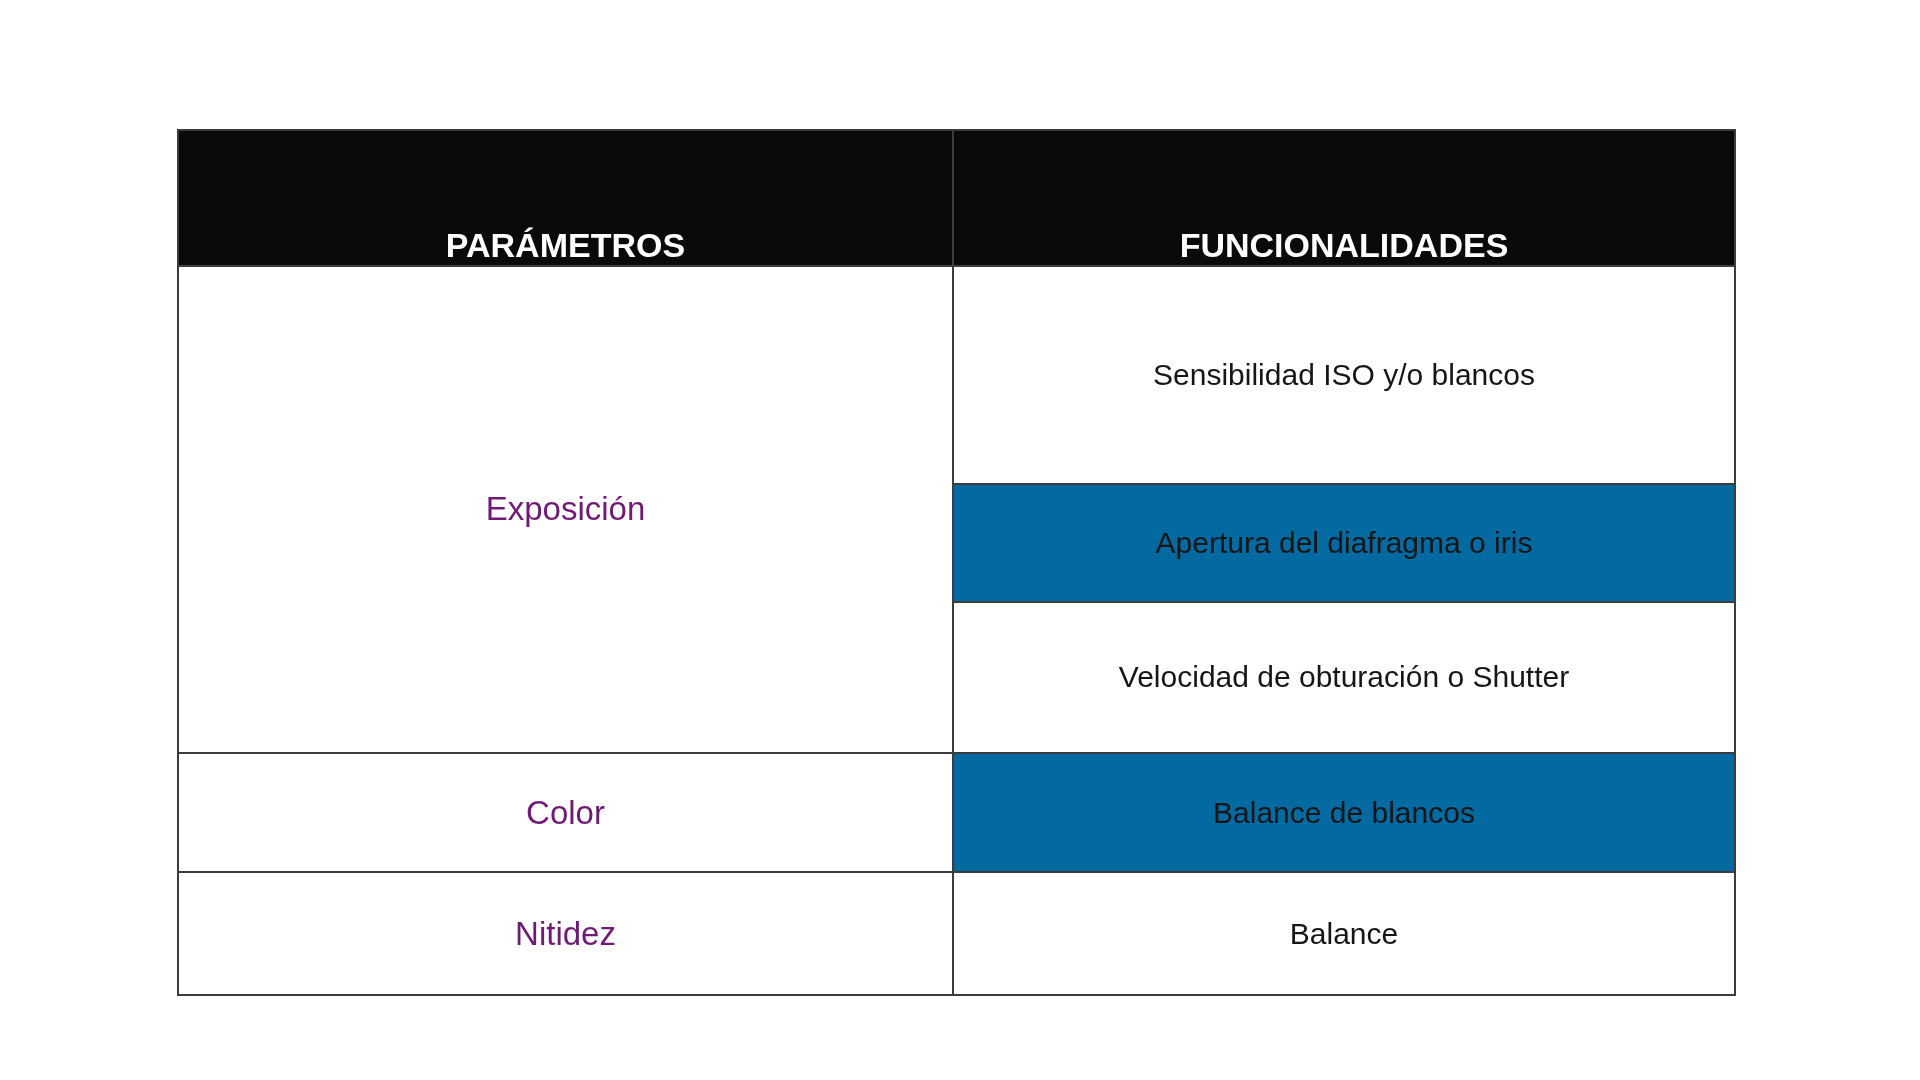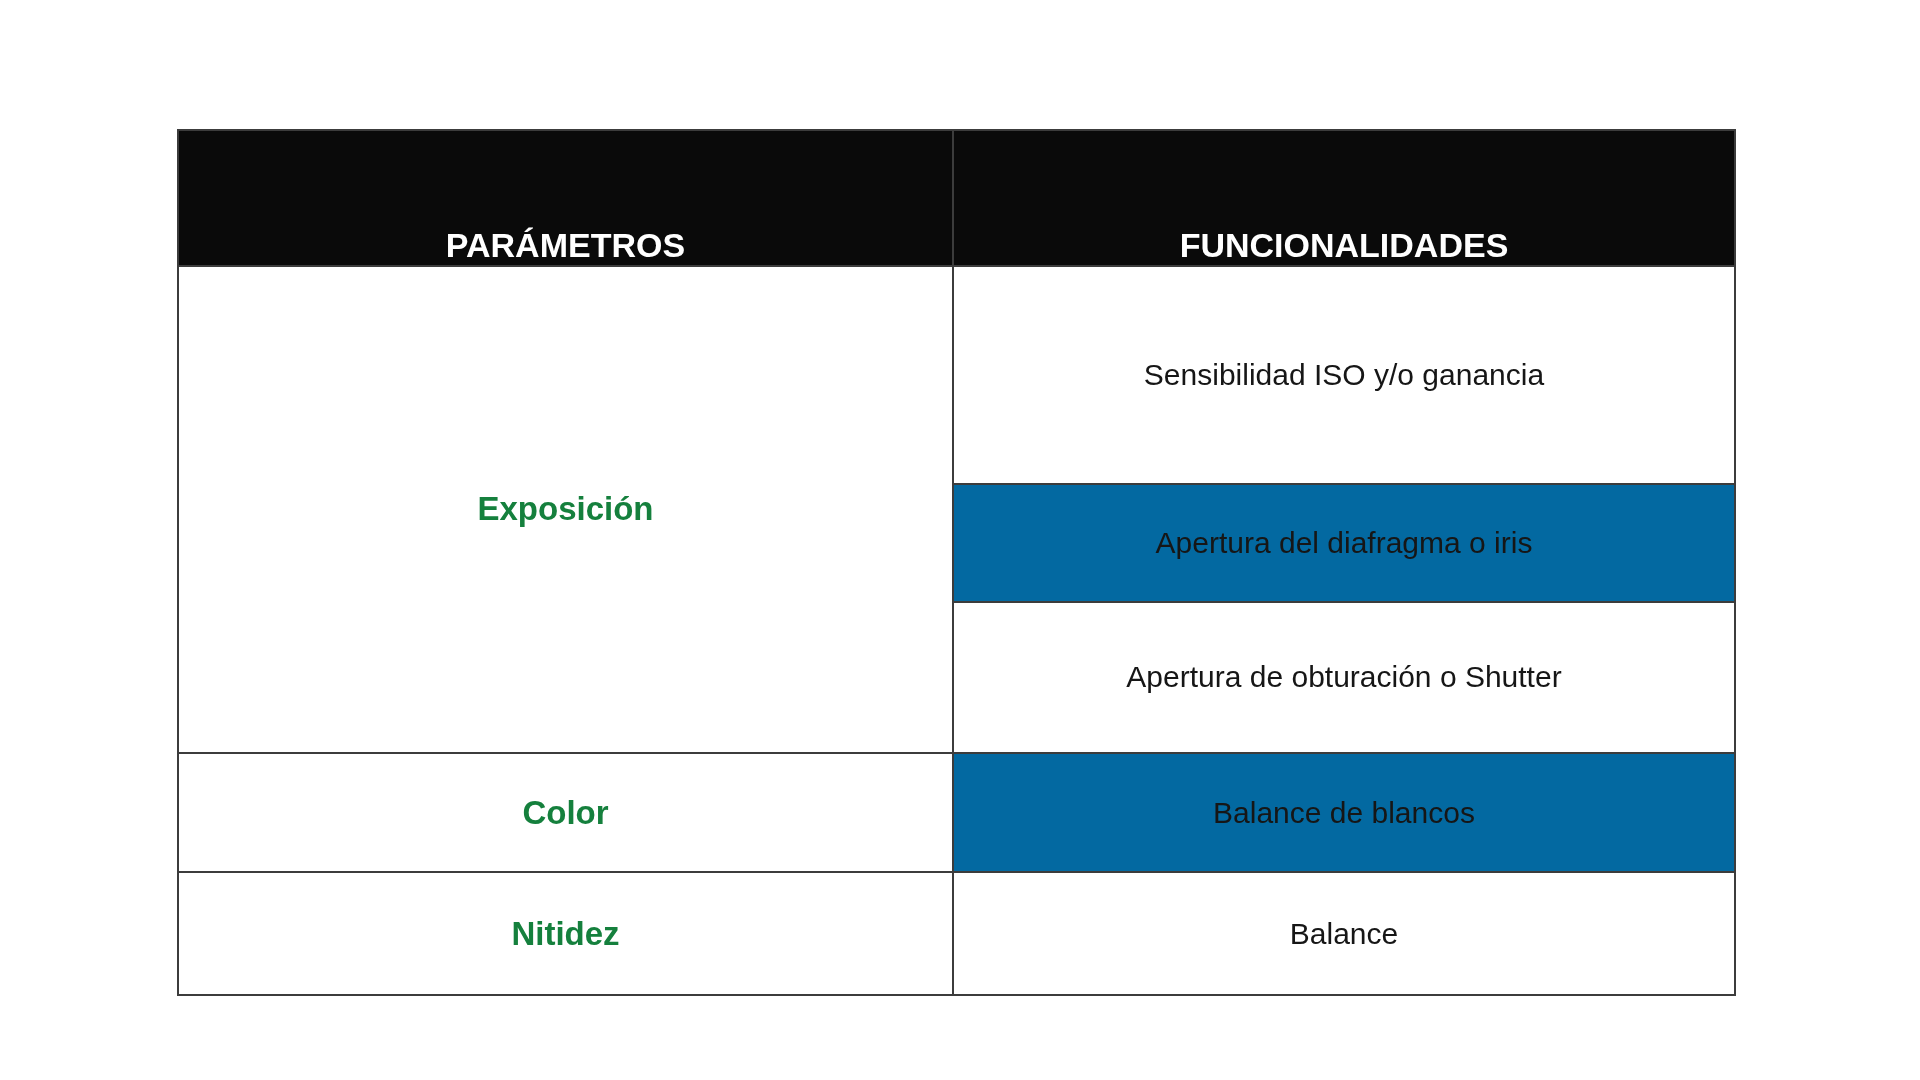--- a/index.html
+++ b/index.html
@@ -35,22 +35,22 @@
   th.header-cell {
     background: #0a0a0a;
     color: #ffffff;
     font-weight: bold;
     font-size: 34px;
     vertical-align: bottom;
     padding-bottom: 16px;
   }
   td.param-cell {
     background: #ffffff;
-    color: #15803d;
-    font-weight: bold;
+    color: #701a75;
+    font-weight: normal;
     font-size: 33px;
     vertical-align: middle;
   }
   td.func-cell {
     background: #ffffff;
     color: #161616;
     font-weight: normal;
     font-size: 30px;
     vertical-align: middle;
   }
@@ -71,28 +71,28 @@
     </colgroup>
     <thead>
       <tr style="height: 136px">
         <th class="header-cell">PARÁMETROS</th>
         <th class="header-cell">FUNCIONALIDADES</th>
       </tr>
     </thead>
     <tbody>
       <tr style="height: 214px">
         <td class="param-cell" rowspan="3">Exposición</td>
-        <td class="func-cell">Sensibilidad ISO y/o ganancia</td>
+        <td class="func-cell">Sensibilidad ISO y/o blancos</td>
       </tr>
       <tr style="height: 115px">
         <td class="func-cell shaded">Apertura del diafragma o iris</td>
       </tr>
       <tr style="height: 148px">
         <td class="func-cell">
-          <span>Apertura de obturación o </span><span class="italic-word">Shutter</span>
+          <span>Velocidad de obturación o </span><span class="italic-word">Shutter</span>
         </td>
       </tr>
       <tr style="height: 117px">
         <td class="param-cell">Color</td>
         <td class="func-cell shaded">Balance de blancos</td>
       </tr>
       <tr style="height: 120px">
         <td class="param-cell">Nitidez</td>
         <td class="func-cell">Balance</td>
       </tr>

